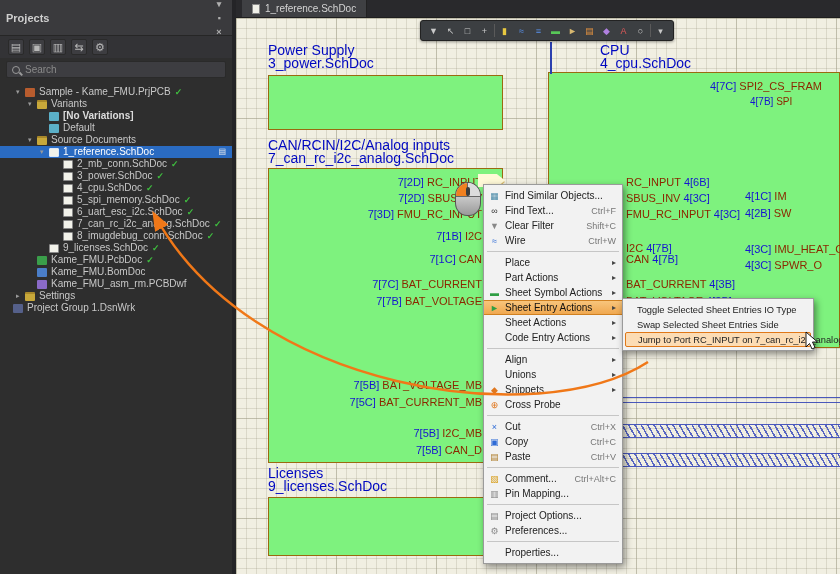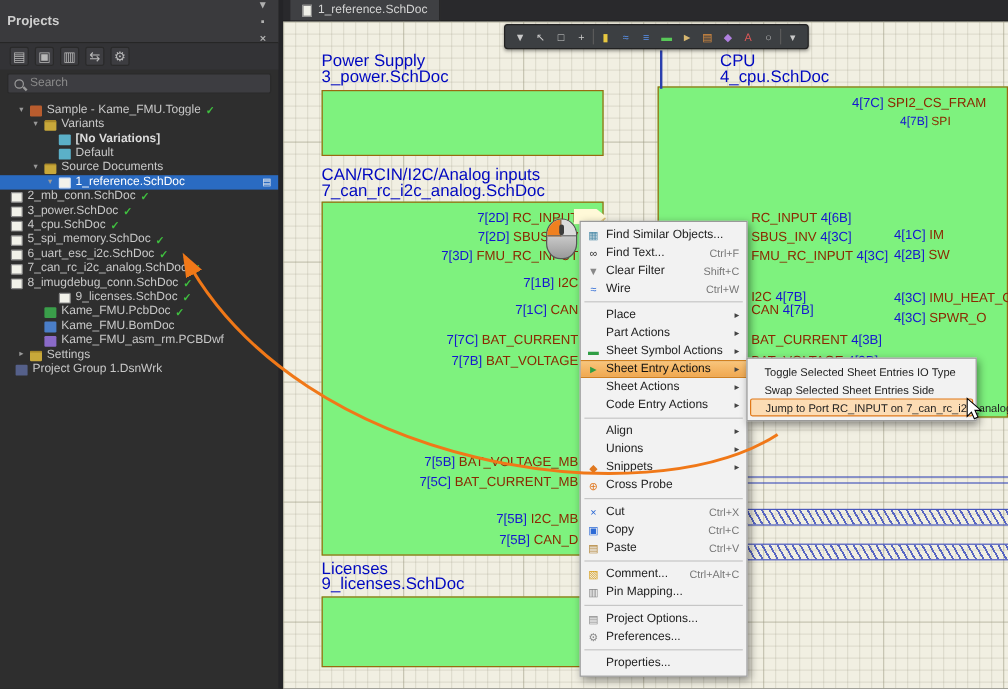--- a/index.html
+++ b/index.html
@@ -23,21 +23,21 @@
   .mag { width:8px; height:8px; border:1.5px solid #9a9a9a; border-radius:50%; position:relative; flex:none; }
   .mag::after { content:""; position:absolute; width:4px; height:1.5px; background:#9a9a9a;
     transform:rotate(45deg); right:-4px; bottom:-2px; }
   .psearch input { background:transparent; border:none; outline:none; color:#cfcfcf;
     font-size:10px; width:100%; font-family:"Liberation Sans",sans-serif; }
   .psearch input::placeholder { color:#8a8a8a; }
   .tree { flex:1; padding-top:5px; font-size:10px; color:#c8c8c8; overflow:hidden; }
   .trow { height:12px; line-height:12px; display:flex; align-items:center; white-space:nowrap; }
   .trow.lv0 { padding-left:4px; }  .trow.lv1 { padding-left:16px; }
   .trow.lv2 { padding-left:28px; } .trow.lv3 { padding-left:40px; }
-  .trow.lv4 { }
+  .trow.lv4 { padding-left:54px; }
   .tchev { width:9px; flex:none; color:#9a9a9a; font-size:7px; }
   .ticon { width:10px; height:9px; flex:none; margin-right:4px; border-radius:1px; }
   .ic-workspace .ticon { background:#3a6ea5; box-shadow:inset 0 0 0 1px #6aa0d0; }
   .ic-project  .ticon { background:#b85c2e; }
   .ic-folder   .ticon { background:#c8a83a; border-top:2px solid #a8882a; }
   .ic-variant  .ticon { background:#5bb0c8; }
   .ic-doc      .ticon { background:#f2f2ea; border:1px solid #8a8a8a; }
   .ic-pcb      .ticon { background:#3a9e4a; }
   .ic-bom      .ticon { background:#4a7ec8; }
   .ic-draw     .ticon { background:#8a6ac8; }
@@ -182,21 +182,21 @@
     <div class="psearch">
       <span class="mag"></span>
       <input placeholder="Search" style="">
     </div>
     <div class="tree">
 
 
         <div class="trow lv1 ic-project">
           <span class="tchev">▾</span>
           <span class="ticon"></span>
-          <span class="tlabel">Sample - Kame_FMU.Toggle</span>
+          <span class="tlabel">Sample - Kame_FMU.PrjPCB</span>
           <span class="tcheck">✓</span>
 
         </div>
 
         <div class="trow lv2 ic-folder">
           <span class="tchev">▾</span>
           <span class="ticon"></span>
           <span class="tlabel">Variants</span>
 
         </div>

